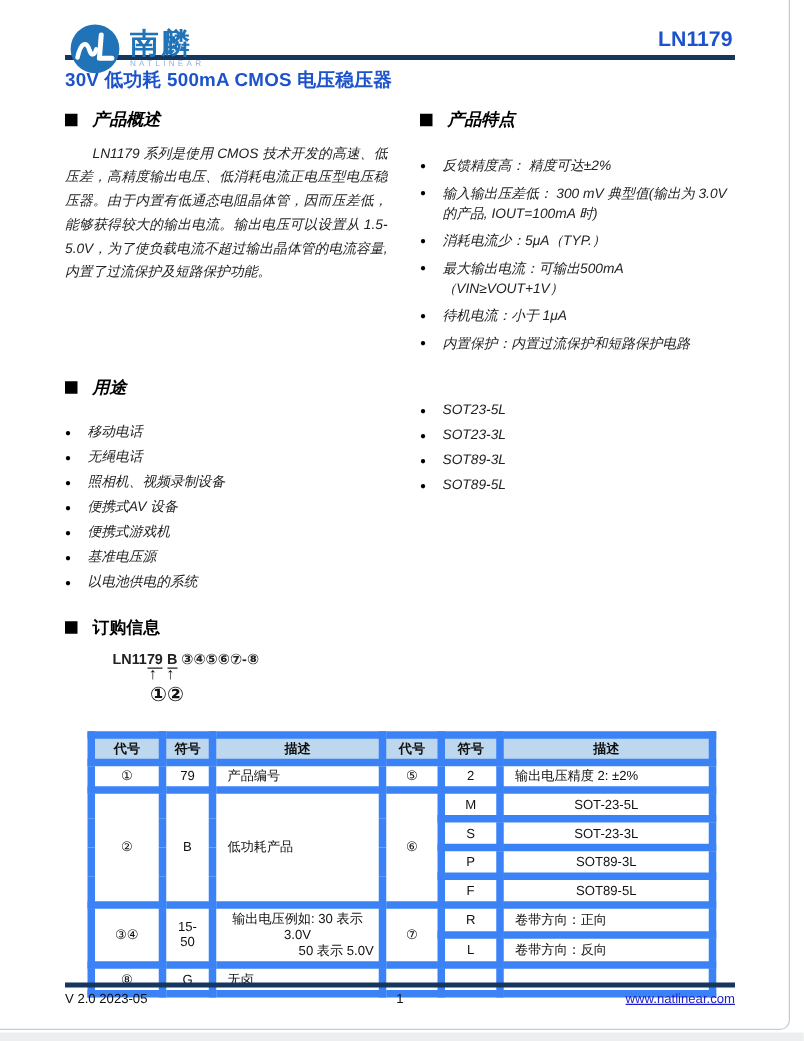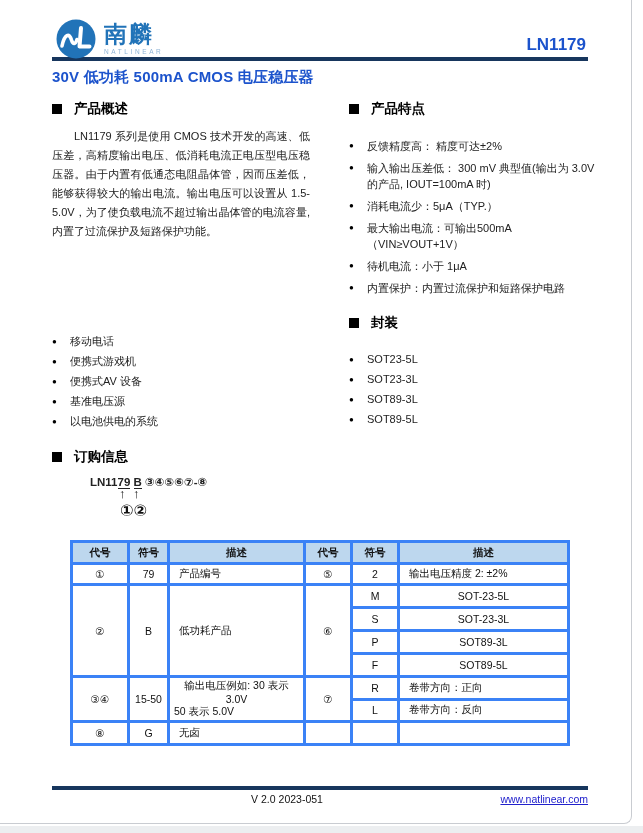--- a/index.html
+++ b/index.html
@@ -13,32 +13,32 @@
     position:absolute; left:0; top:0; width:632px; height:824px;
     background:#fff; border-right:1px solid #c9ccd1; border-bottom:1px solid #c9ccd1;
     border-radius:0 0 8px 0;
   }
   .bottom-strip {
     position:absolute; left:0; bottom:0; width:643px; height:7px; background:#eceef0;
   }
   .content { position:absolute; left:52px; top:0; width:536px; }
 
   
-  .hdr { position:relative; height:57px; }
+  .hdr { position:relative; height:44px; }
   .logo-wrap { position:absolute; left:4px; top:19px; display:flex; align-items:flex-start; }
   .logo-circle { width:40px; height:40px; }
   .logo-text { margin-left:8px; margin-top:4px; }
   .logo-cn { font-size:23px; font-weight:bold; color:#2173b8; letter-spacing:2px; line-height:1; }
   .logo-en { font-size:6.5px; color:#8fb4d6; letter-spacing:2.6px; margin-top:2px; }
   .part-no { position:absolute; right:2px; bottom:2px; font-size:17px; font-weight:bold; color:#1c53cc; }
   .rule { height:4px; background:#17365d; }
   .title { margin-top:7px; font-size:15px; font-weight:bold; color:#1c53cc; letter-spacing:0.2px; }
 
   
-  .two-col { display:grid; grid-template-columns:258px 252px; column-gap:39px; margin-top:13px; align-items:start; }
+  .two-col { display:grid; grid-template-columns:258px 252px; column-gap:26px; margin-top:13px; align-items:start;font-style:italic; }
   .sec-head { display:flex; align-items:center; font-size:13.5px; font-weight:bold; color:#000; margin-bottom:9px; }
   .sq { display:inline-block; width:10px; height:10px; background:#000; margin-right:12px; }
   .para { font-size:11px; line-height:19px; text-align:justify; text-indent:2em; color:#222; }
   ul.blist { list-style:none;margin-top:20px; }
   ul.blist li { display:flex; font-size:11px; line-height:15px; margin-bottom:5px; color:#222; }
   .dot { flex:0 0 auto; width:18px; font-size:8px; line-height:15px; color:#000; }
   .dot::before { content:"●"; }
   ul.features li { margin-bottom:6px; line-height:16px; }
   .li-text { flex:1; }
 
@@ -46,35 +46,35 @@
   .ordering { margin-top:14px; }
   .ocode { position:relative; margin-left:38px; margin-top:6px; height:52px; font-size:11.5px; font-weight:bold; color:#222; }
   .ocode .uline { border-bottom:1.5px solid #222; padding-bottom:0px; }
   .oc-arrow { position:absolute; top:12px; font-size:13px; font-weight:bold; color:#111; line-height:1; }
   .oc-arrow.a1 { left:29px; }
   .oc-arrow.a2 { left:43px; }
   .oc-pointers { position:absolute; left:30px; top:26px; font-size:16px; letter-spacing:0px; color:#111; }
 
   
   table.order-tbl { border-collapse:collapse; margin:13px 0 0 18px; width:497px; table-layout:fixed; }
-  .order-tbl th, .order-tbl td { border:3px solid #3b82f6; font-size:10.5px; padding:1px 4px; color:#111; }
+  .order-tbl th, .order-tbl td { border:6px solid #3b82f6; font-size:10.5px; padding:1px 4px; color:#111; }
   .order-tbl th { background:#bdd7ee; font-weight:bold; height:22px; text-align:center; }
   .order-tbl td { height:21px; text-align:center; }
   .order-tbl td.lft { text-align:left; padding-left:9px; }
   .order-tbl tr.pkg td { height:23px; }
   .order-tbl tr.tape td { height:18px; }
   .order-tbl tr.last td { height:23px; }
   .desc2 { text-align:left; padding-left:9px; padding-right:6px; }
-  .desc2 .l2 { text-align:left; }
+  .desc2 .l2 { text-align:right; }
 
   
   .footer { position:absolute; left:52px; top:786px; width:536px; }
   .footer .rule { height:3.5px; }
   .foot-row { display:flex; margin-top:3px; font-size:10.5px; color:#111; }
-  .foot-row .fl { flex:1; text-align:right; }
+  .foot-row .fl { flex:1; text-align:left; }
   .foot-row .fc { flex:0; }
   .foot-row .fr { flex:1; text-align:right; }
   .site-link { color:#2121cc; text-decoration:underline; cursor:pointer; }
 </style>
 </head>
 <body>
 
 <div class="sheet"></div>
 <div class="content">
 
@@ -133,49 +133,57 @@
             <span class="li-text">待机电流：小于 1μA</span>
           </li>
         <li>
             <span class="dot"></span>
             <span class="li-text">内置保护：内置过流保护和短路保护电路</span>
           </li>
       </ul>
     </div>
 
     <div style="margin-top:12px;">
-      <ul class="blist">
-        <li>
-            <span class="dot"></span>
-            <span class="li-text">移动电话</span>
-          </li>
-        <li>
-            <span class="dot"></span>
-            <span class="li-text">便携式游戏机</span>
-          </li>
-        <li>
-            <span class="dot"></span>
-            <span class="li-text">便携式AV 设备</span>
-          </li>
-        <li>
-            <span class="dot"></span>
-            <span class="li-text">基准电压源</span>
-          </li>
-        <li>
-            <span class="dot"></span>
-            <span class="li-text">以电池供电的系统</span>
-          </li>
-      </ul>
-    </div>
-
-    <div style="margin-top:12px;">
       <div class="sec-head">
         <span class="sq"></span>
-        <span>封装</span>
-      </div>
+        <span>用途</span>
+      </div>
+      <ul class="blist">
+        <li>
+            <span class="dot"></span>
+            <span class="li-text">移动电话</span>
+          </li>
+        <li>
+            <span class="dot"></span>
+            <span class="li-text">无绳电话</span>
+          </li>
+        <li>
+            <span class="dot"></span>
+            <span class="li-text">照相机、视频录制设备</span>
+          </li>
+        <li>
+            <span class="dot"></span>
+            <span class="li-text">便携式AV 设备</span>
+          </li>
+        <li>
+            <span class="dot"></span>
+            <span class="li-text">便携式游戏机</span>
+          </li>
+        <li>
+            <span class="dot"></span>
+            <span class="li-text">基准电压源</span>
+          </li>
+        <li>
+            <span class="dot"></span>
+            <span class="li-text">以电池供电的系统</span>
+          </li>
+      </ul>
+    </div>
+
+    <div style="margin-top:12px;">
       <ul class="blist">
         <li>
             <span class="dot"></span>
             <span class="li-text">SOT23-5L</span>
           </li>
         <li>
             <span class="dot"></span>
             <span class="li-text">SOT23-3L</span>
           </li>
         <li>

